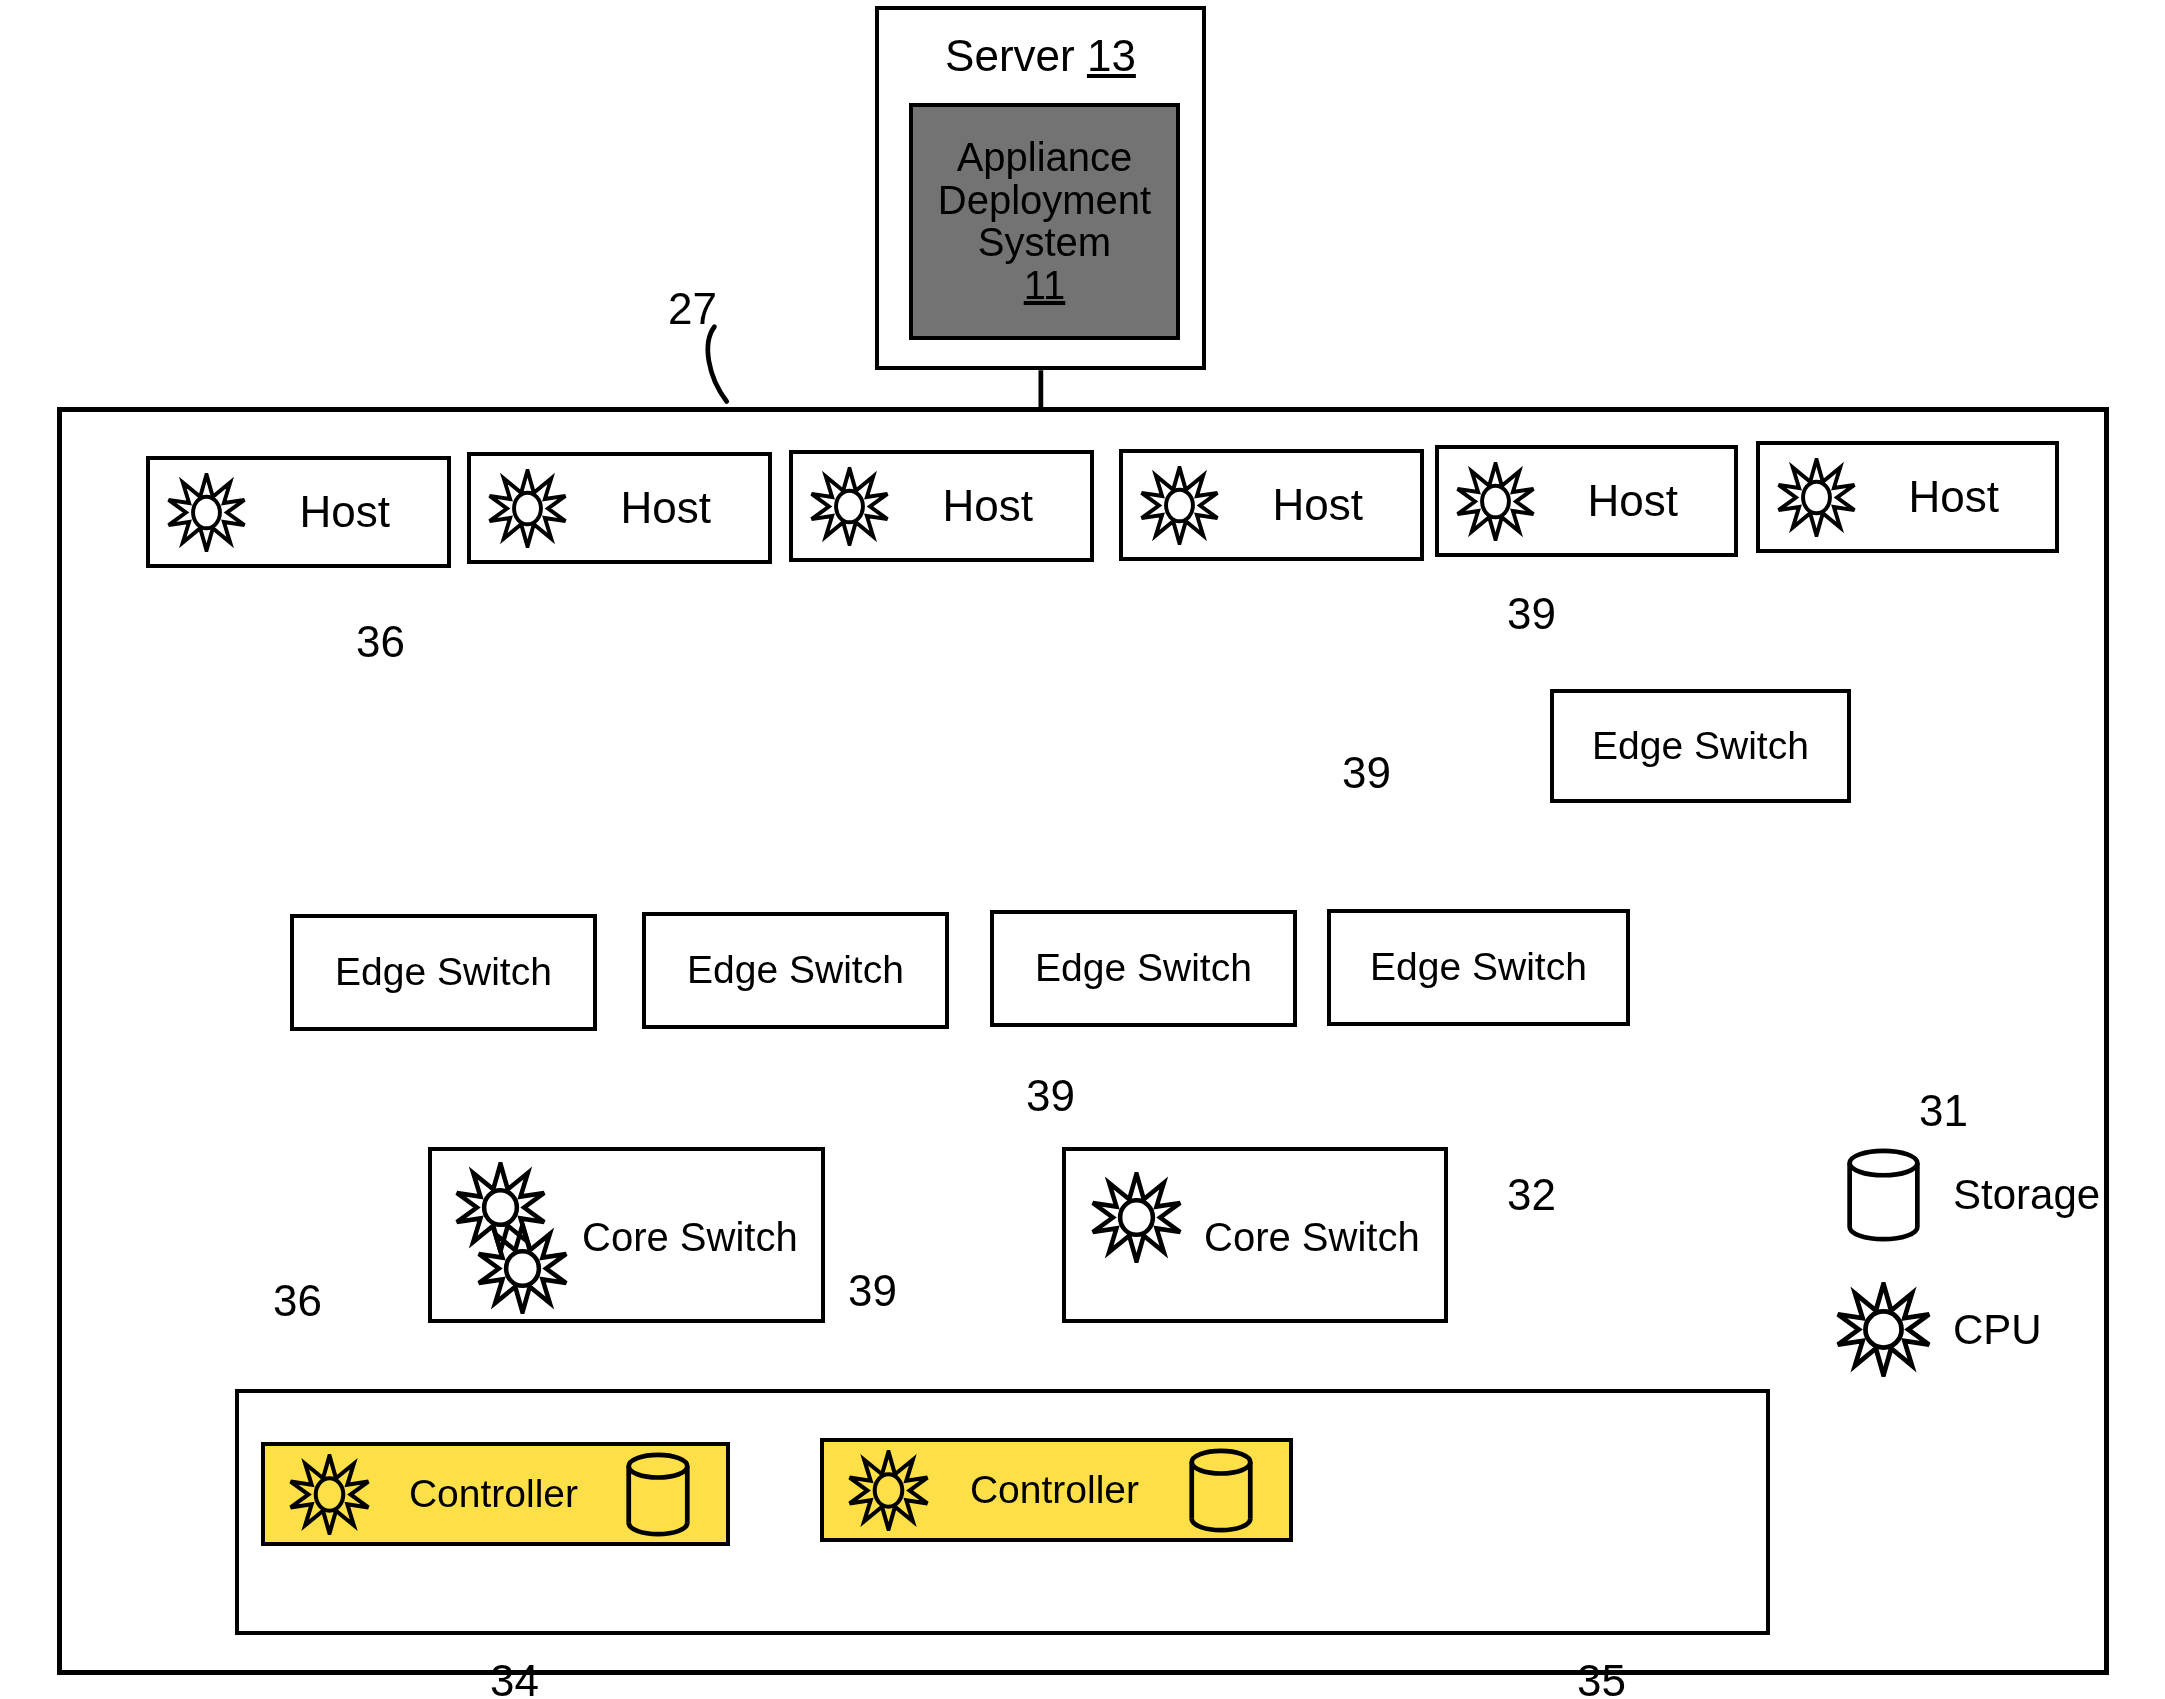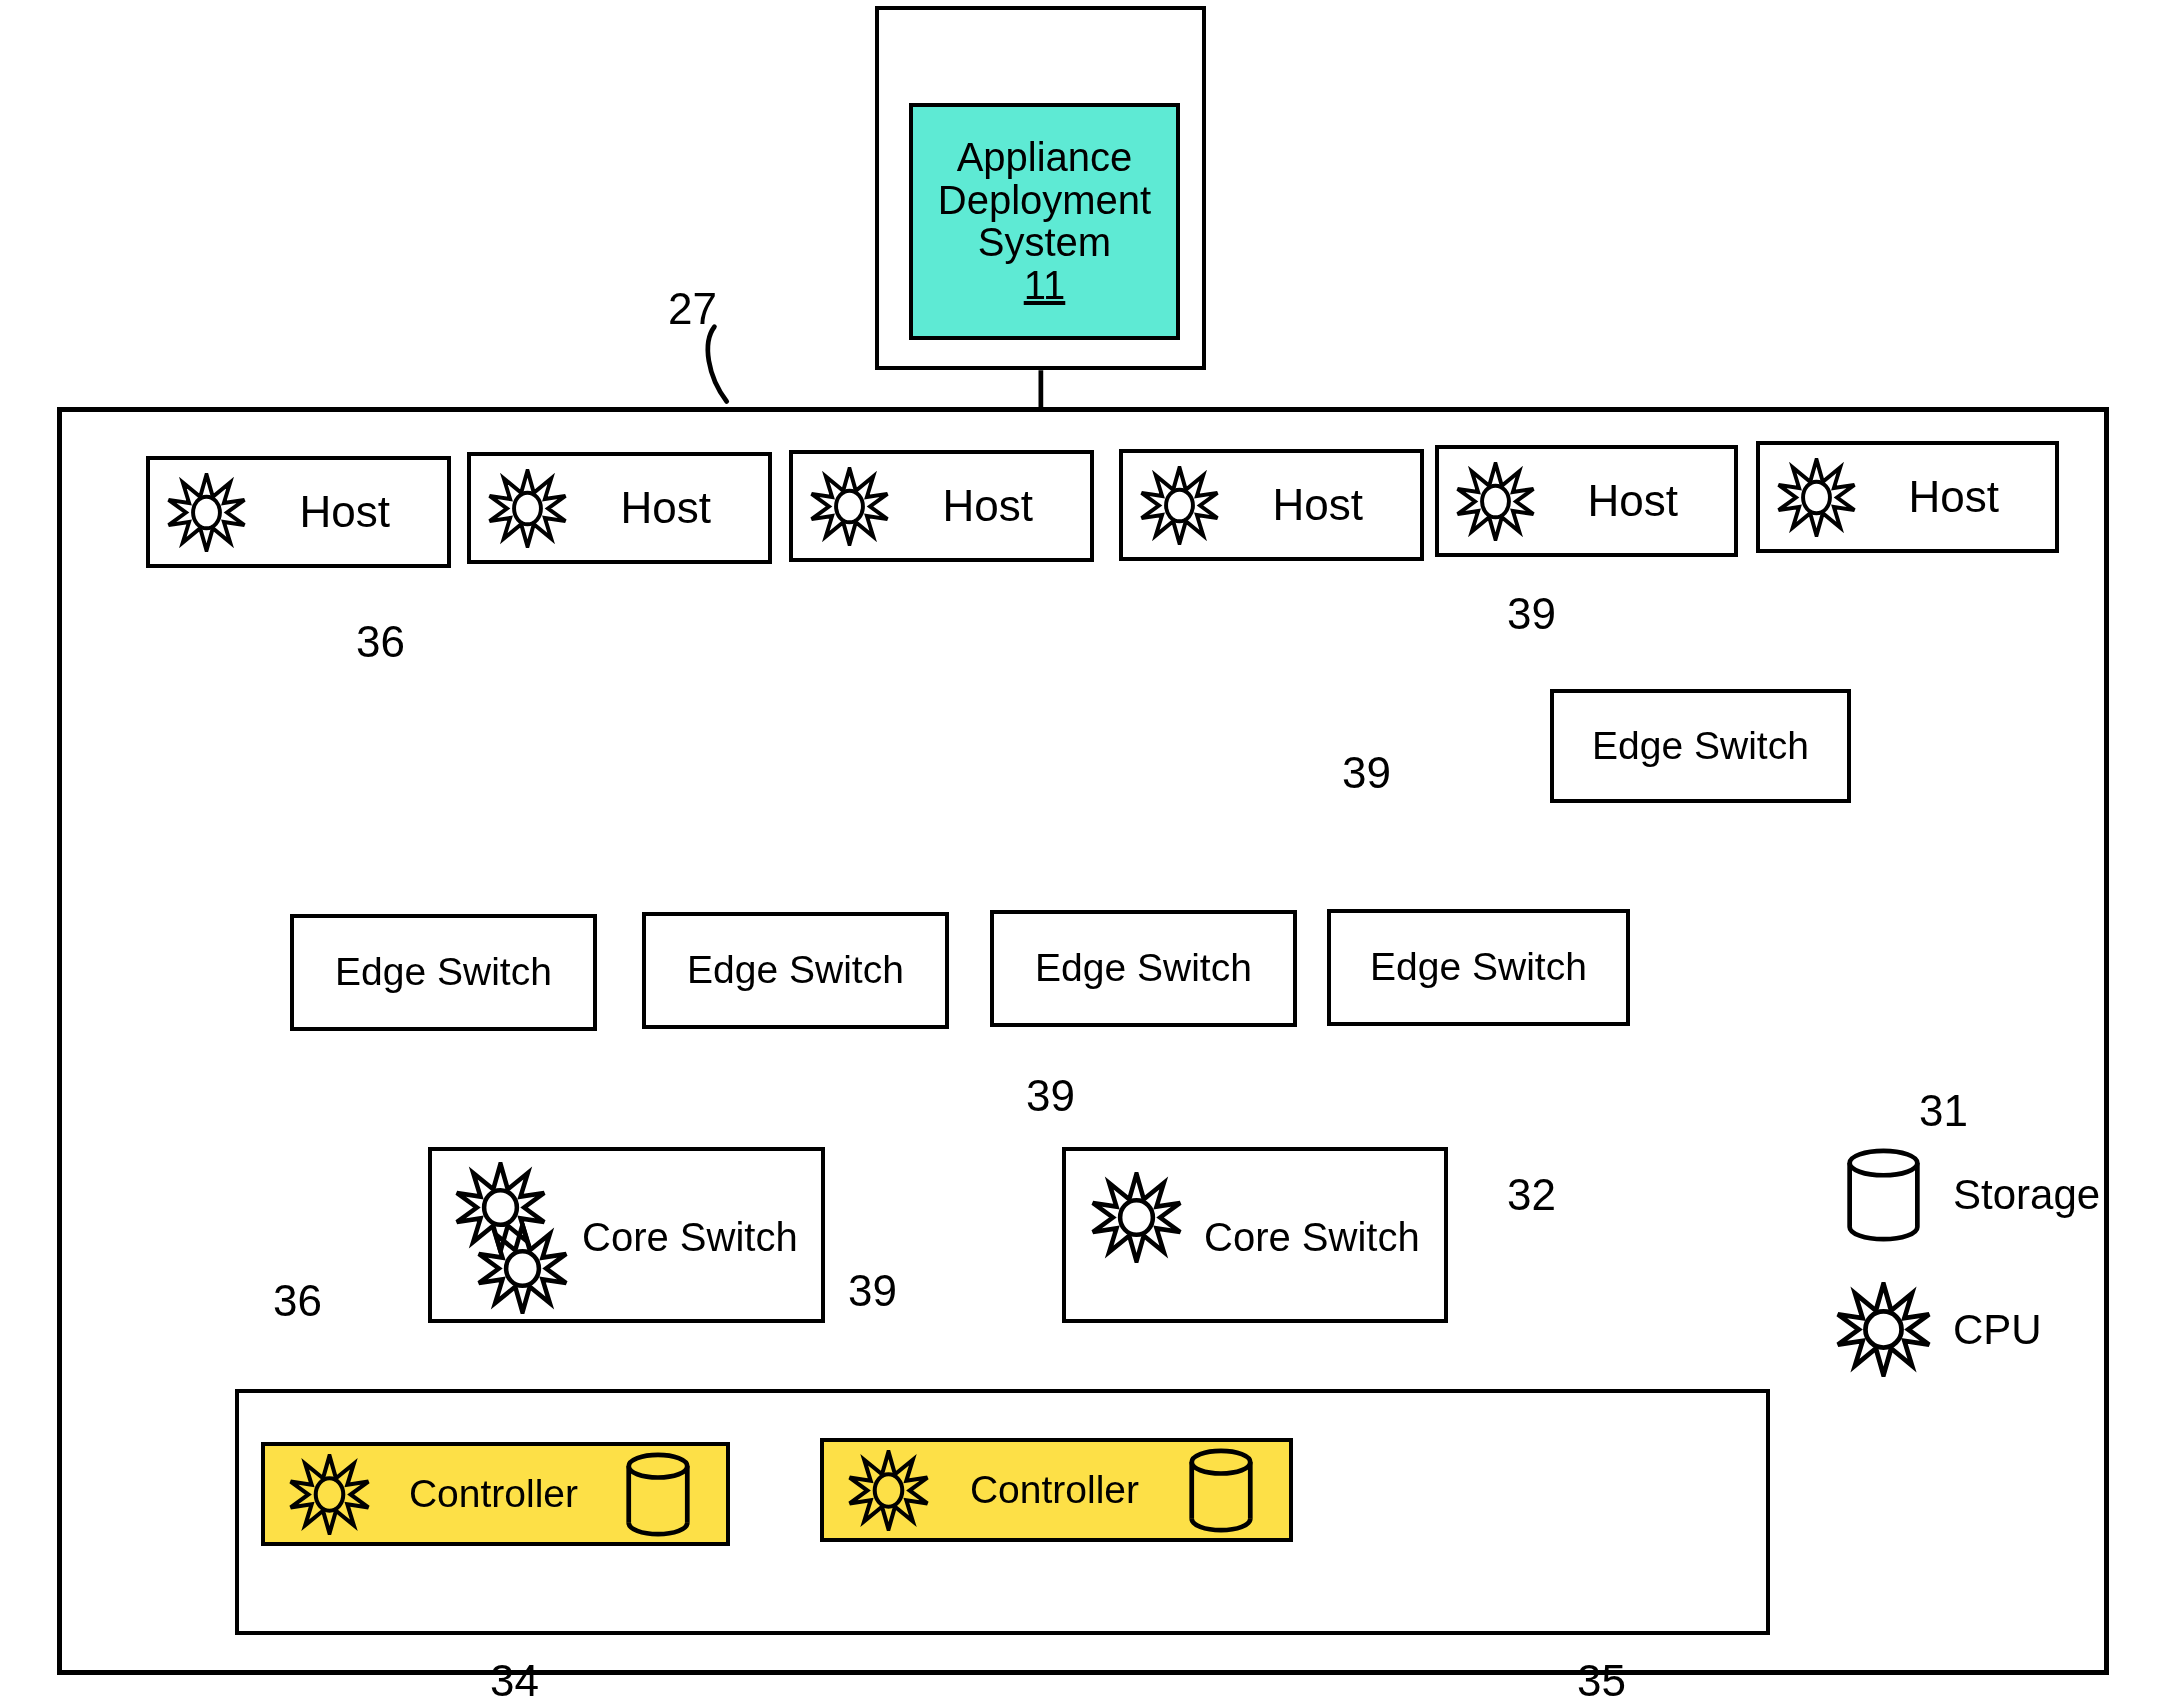--- a/index.html
+++ b/index.html
@@ -83,21 +83,21 @@
   }
   #server-title .refnum { text-decoration: underline; }
   #ads-box {
     position: absolute;
     left: 30px;
     top: 93px;
     width: 271px;
     height: 237px;
     box-sizing: border-box;
     border: 4.7px solid #000;
-    background: #5eead4;
+    background: #737373;
     display: flex;
     flex-direction: column;
     align-items: center;
     justify-content: center;
     text-align: center;
     font-size: 40px;
     line-height: 1.06;
   }
   #ads-box .refnum { text-decoration: underline; }
 
@@ -253,20 +253,24 @@
       <path d="M 930,1380 C 924,1400 912,1416 890,1428"></path>
       <path d="M 2075,1088 C 2062,1110 2052,1132 2055,1150"></path>
       <path d="M 1672,1276 C 1656,1280 1642,1288 1630,1297"></path>
       <path d="M 320,1400 C 330,1424 336,1450 340,1470"></path>
       <path d="M 550,1700 C 558,1716 556,1736 548,1752"></path>
       <path d="M 1700,1700 C 1708,1716 1706,1736 1698,1752"></path>
     </g>
   </svg>
 
   <div id="server-box">
+    <div id="server-title">
+      <span>Server</span>
+      <span class="refnum">13</span>
+    </div>
     <div id="ads-box">
       <div>Appliance</div>
       <div>Deployment</div>
       <div>System</div>
       <div class="refnum">11</div>
     </div>
   </div>
 
   <div id="system-boundary"></div>
 

